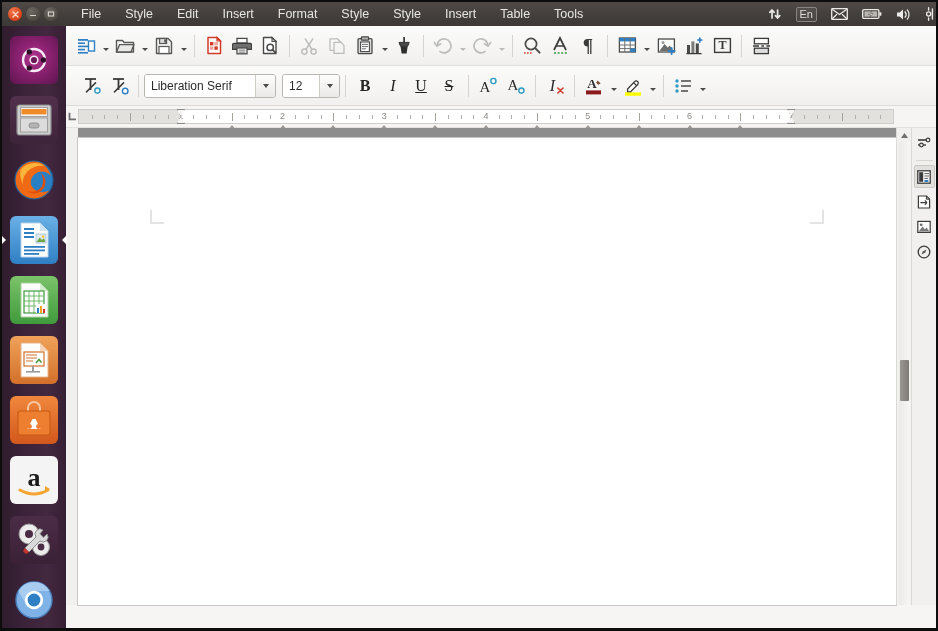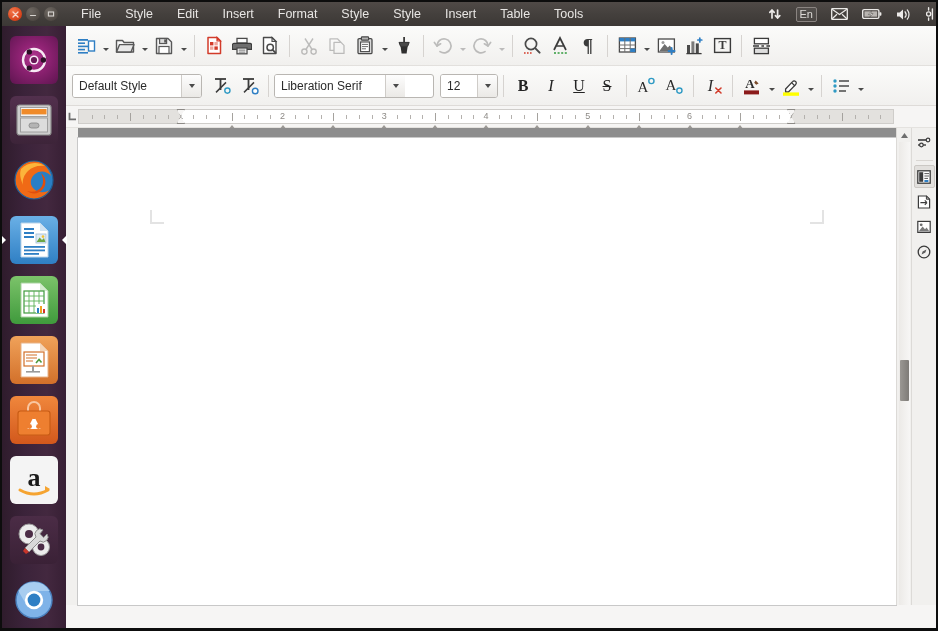--- a/index.html
+++ b/index.html
@@ -648,26 +648,20 @@
         <svg width="19" height="18" viewBox="0 0 19 18">
           <rect x="2.4" y="1.4" width="14" height="5.4" fill="#ffffff" stroke="#3b3b3b" stroke-width="1.3"></rect>
           <path d="M1 9 H7 M9.4 9 H12 M14.4 9 H18" stroke="#3b3b3b" stroke-width="1.4"></path>
           <rect x="2.4" y="11.2" width="14" height="5.4" fill="#dedede" stroke="#3b3b3b" stroke-width="1.3"></rect>
         </svg>
       </div>
     </div>
 
     <div class="fmtbar">
 
-      <div class="combo" style="width:130px;">
-        <input style="width: 108px;" readonly="" value="Default Style">
-        <div class="drop">
-            <i></i>
-          </div>
-      </div>
 
       <div class="tb-btn" style="margin-left:5px;">
         <svg width="19" height="19" viewBox="0 0 19 19">
           <path d="M3 3 H14" stroke="#3b3b3b" stroke-width="1.8"></path>
           <path d="M8.5 3 V14" stroke="#3b3b3b" stroke-width="1.8"></path>
           <path d="M4 16.4 L14 6.4" stroke="#3b3b3b" stroke-width="1.5"></path>
           <circle cx="15.4" cy="14.6" r="2.6" fill="none" stroke="#2f9ac4" stroke-width="1.4"></circle>
         </svg>
       </div>
 
@@ -675,21 +669,21 @@
         <svg width="19" height="19" viewBox="0 0 19 19">
           <path d="M3 3 H14" stroke="#3b3b3b" stroke-width="1.8"></path>
           <path d="M8.5 3 V14" stroke="#3b3b3b" stroke-width="1.8"></path>
           <path d="M4 16.4 L14 6.4" stroke="#3b3b3b" stroke-width="1.5"></path>
           <circle cx="15.2" cy="15" r="2.8" fill="#ffffff" stroke="#2f7fc4" stroke-width="1.4"></circle>
         </svg>
       </div>
 
       <div class="tb-sep"></div>
 
-      <div class="combo" style="width:160px;">
+      <div class="combo" style="width:132px;">
         <input style="width: 110px;" readonly="" value="Liberation Serif">
         <div class="drop">
             <i></i>
           </div>
       </div>
 
       <div class="combo" style="width:58px;margin-left:6px;">
         <input style="width: 36px;" readonly="" value="12">
         <div class="drop">
             <i></i>

